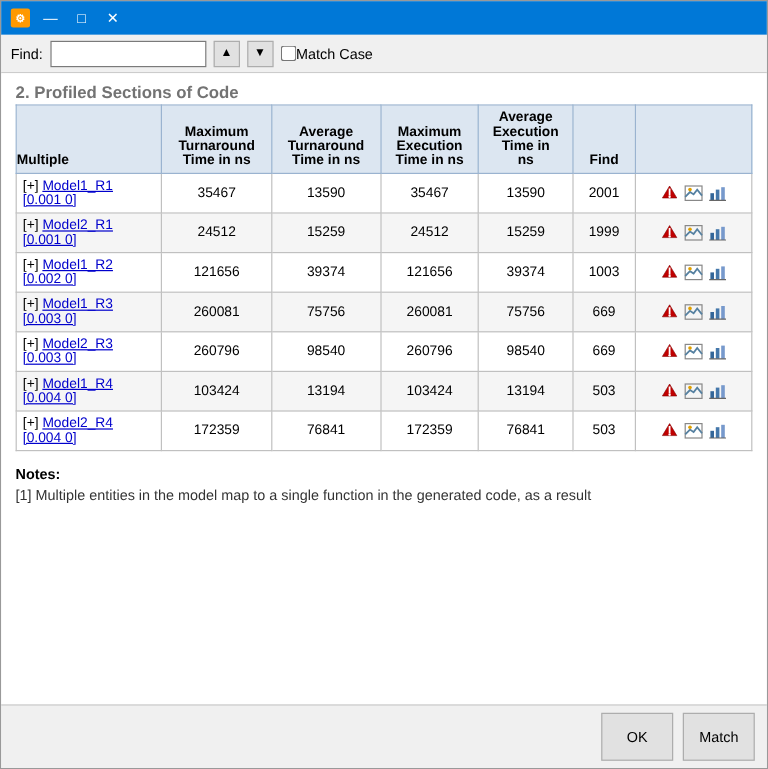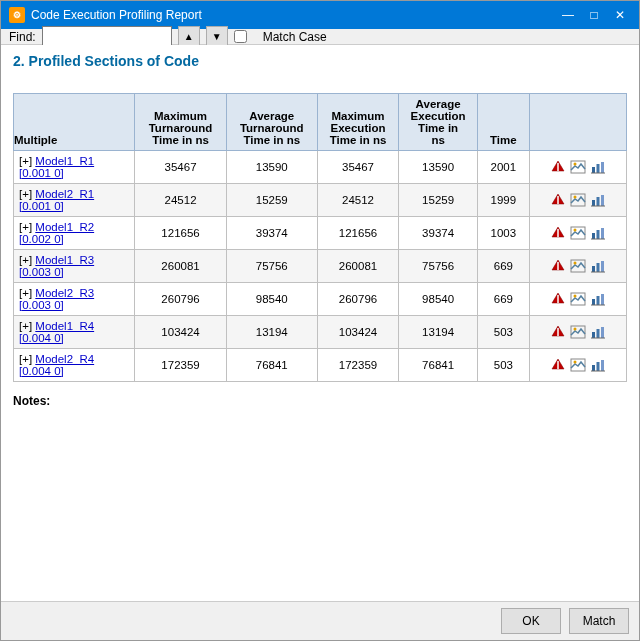--- a/index.html
+++ b/index.html
@@ -56,21 +56,21 @@
       border: none;
       color: white;
       cursor: pointer;
       display: flex;
       align-items: center;
       justify-content: center;
       font-size: 12px;
     }
     .toolbar {
       background: #f0f0f0;
-      height: 16px;
+      height: 32px;
       display: flex;
       align-items: center;
       padding: 0 8px;
       gap: 6px;
       border-bottom: 1px solid #ccc;
       flex-shrink: 0;
     }
     .find-label {
       font-size: 12px;
     }
@@ -92,31 +92,31 @@
       display: flex;
       align-items: center;
       justify-content: center;
       font-size: 10px;
     }
     .match-case-label {
       font-size: 12px;
       cursor: pointer;
       display: flex;
       align-items: center;
-      gap: 16px;
+      gap: 0;
     }
     .match-case-cb {
       width: 13px;
       height: 13px;
     }
     .section-heading {
       font-size: 14px;
       font-weight: bold;
-      margin-bottom: 24px;
-      color: #0369a1;
+      margin-bottom: 2px;
+      color: #737373;
     }
     .data-table {
       width: 100%;
       border-collapse: collapse;
       font-size: 11.5px;
       margin-bottom: 12px;
     }
     .data-table th {
       background: #dce6f1;
       border: 1px solid #9ab3d0;
@@ -183,21 +183,21 @@
       justify-content: flex-end;
       align-items: center;
       padding: 6px 10px;
       gap: 8px;
       border-top: 1px solid #ccc;
       background: #f0f0f0;
       flex-shrink: 0;
     }
     .footer-btn {
       min-width: 60px;
-      height: 26px;
+      height: 40px;
       background: #e1e1e1;
       border: 1px solid #adadad;
       cursor: pointer;
       font-size: 12px;
       padding: 0 12px;
     }
     .scrollable-content {
       flex: 1;
       overflow-y: auto;
       background: white;
@@ -212,21 +212,20 @@
 
 <div class="window">
 
   <div class="title-bar">
     <div class="title-bar-icon">
       <svg width="14" height="14" viewBox="0 0 14 14">
         <rect x="1" y="1" width="12" height="12" fill="#ff9900" rx="1"></rect>
         <text x="7" y="10" text-anchor="middle" fill="white" font-size="9" font-weight="bold">⚙</text>
       </svg>
     </div>
-    <span class="title-text">Code Execution Profiling Report</span>
     <div class="title-buttons">
       <button class="title-btn">—</button>
       <button class="title-btn">□</button>
       <button class="title-btn close">✕</button>
     </div>
   </div>
 
   <div class="toolbar">
     <span class="find-label">Find:</span>
     <input class="find-input" type="text" placeholder="" style="">
@@ -247,21 +246,21 @@
       <div class="section-heading">2. Profiled Sections of Code</div>
 
       <table class="data-table">
         <thead>
           <tr>
             <th class="section-col">Multiple</th>
             <th>Maximum<br>Turnaround<br>Time in ns</th>
             <th>Average<br>Turnaround<br>Time in ns</th>
             <th>Maximum<br>Execution<br>Time in ns</th>
             <th>Average<br>Execution<br>Time in<br>ns</th>
-            <th>Time</th>
+            <th>Find</th>
             <th style="min-width:60px;"></th>
           </tr>
         </thead>
         <tbody id="table-body">
         <tr>
               <td class="section-cell"><span>[+] </span><a href="#" class="link">Model1_R1<br>[0.001 0]</a></td>
               <td>35467</td>
               <td>13590</td>
               <td>35467</td>
               <td>13590</td>
@@ -495,20 +494,21 @@
           </svg>
         </span>
       </div>
     </td>
             </tr>
           </tbody>
       </table>
 
       <div class="notes-section">
         <div class="notes-heading">Notes:</div>
+        <div class="notes-text">[1] Multiple entities in the model map to a single function in the generated code, as a result</div>
       </div>
     </div>
   </div>
 
   <div class="footer">
     <button class="footer-btn">OK</button>
     <button class="footer-btn">Match</button>
   </div>
 </div>
 

